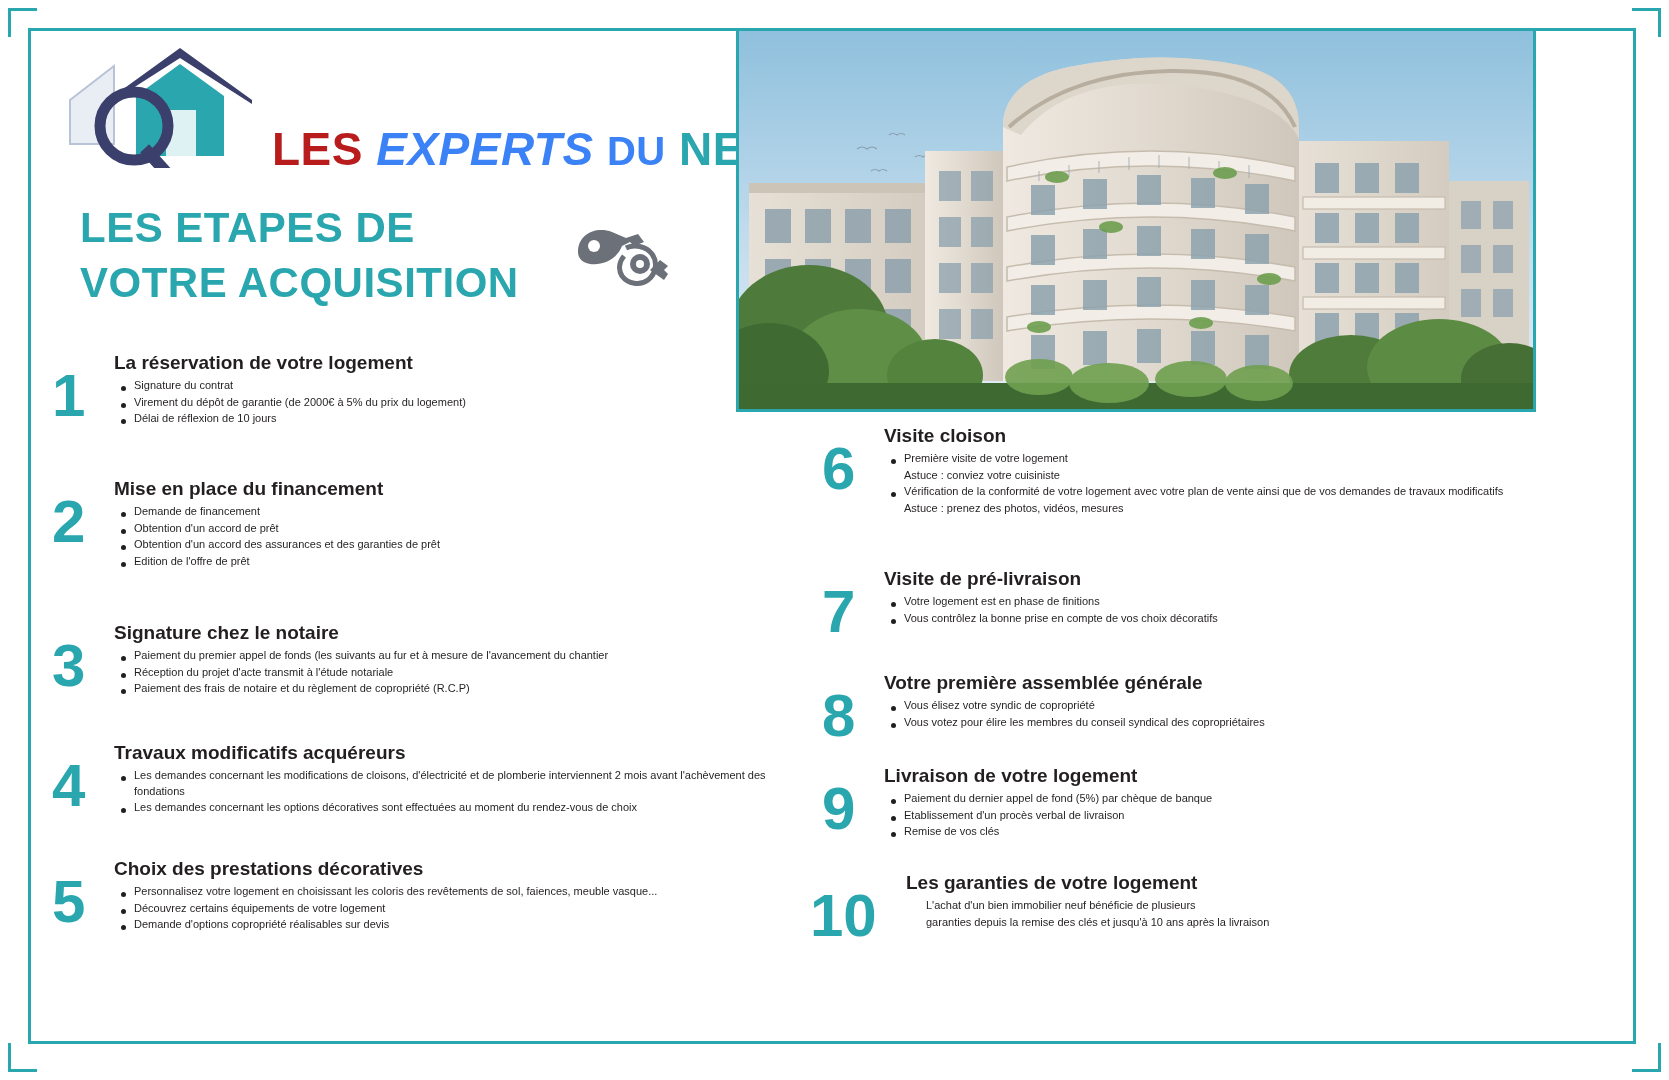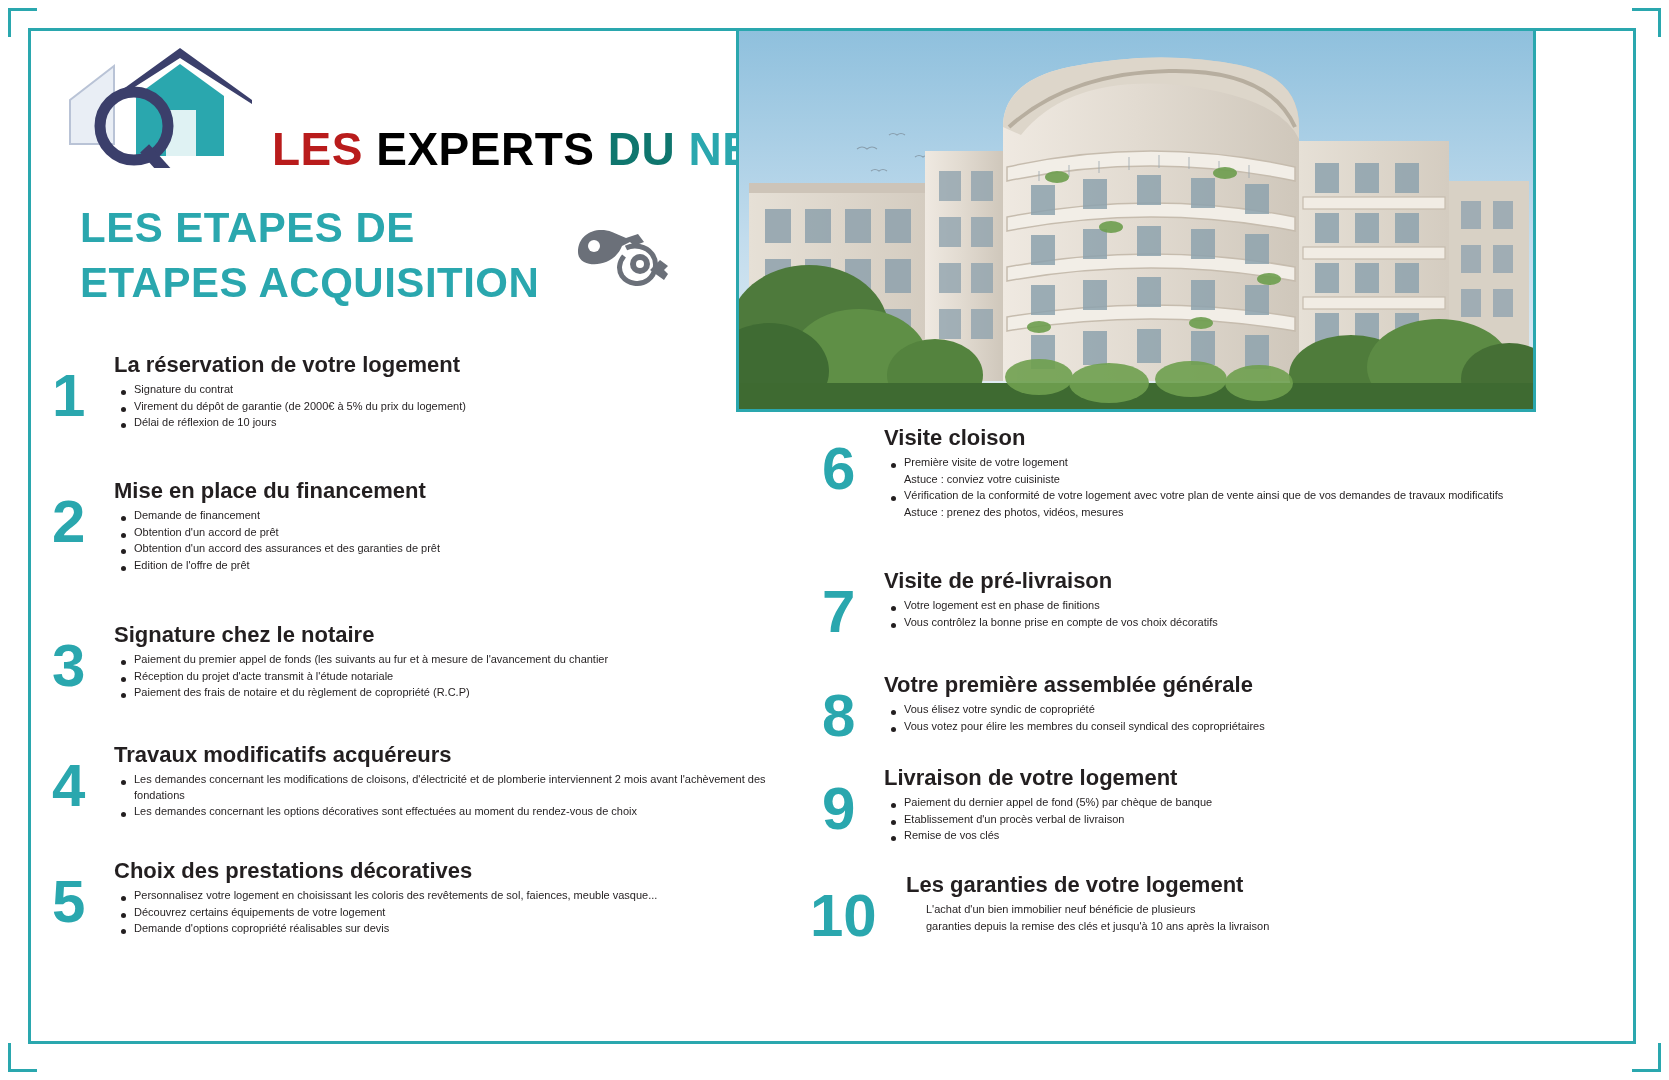--- a/index.html
+++ b/index.html
@@ -58,22 +58,22 @@
   .logo-text {
     position: absolute;
     left: 210px;
     top: 74px;
     font-size: 46px;
     font-weight: bold;
     letter-spacing: 0.5px;
     white-space: nowrap;
   }
   .logo-les { color: #b91c1c; }
-  .logo-experts { color: #000000; }
-  .logo-du { color: #0f766e; font-size: 46px; }
+  .logo-experts { color: #3b82f6; font-style: italic; }
+  .logo-du { color: #3b82f6; font-size: 40px; }
   .logo-neuf { color: #2aa7ae; }
 
   
   .title {
     position: absolute;
     left: 80px;
     top: 200px;
     width: 560px;
     font-size: 42px;
     line-height: 1.32;
@@ -116,21 +116,21 @@
     font-size: 60px;
     min-width: 62px;
     text-align: left;
     flex: 0 0 auto;
     padding-top: 14px;
   }
   .step .num.wide { min-width: 96px; }
   .step .body { flex: 1 1 auto; }
   .step h3 {
     margin: 0 0 4px 0;
-    font-size: 22px;
+    font-size: 19px;
     font-weight: bold;
     color: #231f20;
   }
   .step ul {
     margin: 0;
     padding: 0 0 0 20px;
     list-style: none;
   }
   .step li {
     position: relative;
@@ -189,21 +189,21 @@
     <div class="logo-text">
       <span class="logo-les">LES</span>
       <span class="logo-experts">EXPERTS</span>
       <span class="logo-du">DU</span>
       <span class="logo-neuf">NEUF</span>
     </div>
   </div>
 
   <div class="title">
     <div>LES ETAPES DE</div>
-    <div>ETAPES ACQUISITION</div>
+    <div>VOTRE ACQUISITION</div>
   </div>
 
   <svg class="keys-icon" viewBox="0 0 110 70">
     <path d="M10 34 C10 16 28 8 44 14 L58 20 L70 16 L76 24 L66 28 L62 24 L54 28 C48 44 28 50 16 44 C12 42 10 38 10 34 Z" fill="#6b7079"></path>
     <circle cx="26" cy="28" r="6" fill="#ffffff"></circle>
     <path d="M58 30 C66 26 78 28 84 36 C90 44 88 56 80 62 C72 68 60 66 54 58 C50 52 51 44 56 38" fill="none" stroke="#6b7079" stroke-width="5"></path>
     <circle cx="72" cy="46" r="10" fill="#6b7079"></circle>
     <circle cx="72" cy="46" r="4" fill="#ffffff"></circle>
     <path d="M82 52 L96 62 L100 56 L96 52 L100 48 L92 42 Z" fill="#6b7079"></path>
   </svg>

